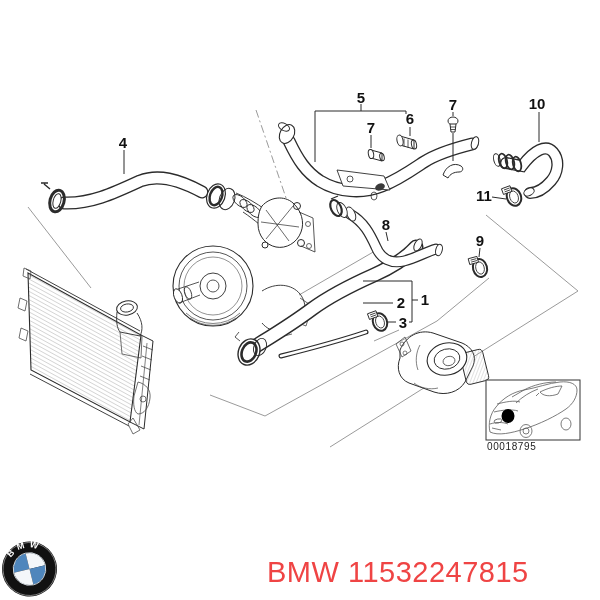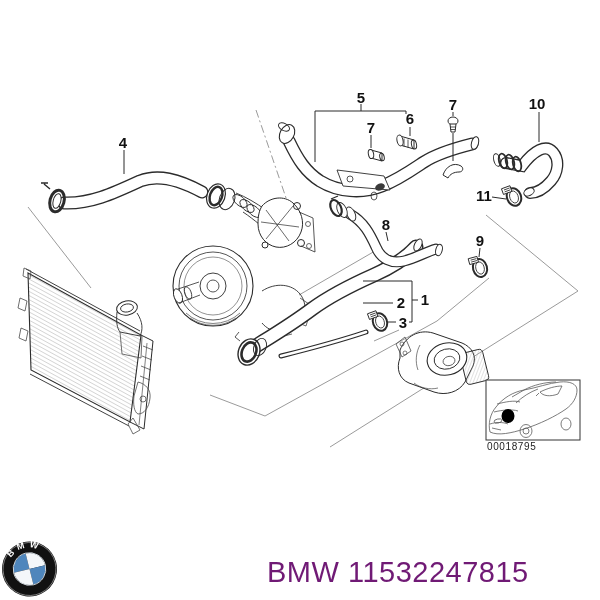--- a/index.html
+++ b/index.html
@@ -8,21 +8,21 @@
   svg{position:absolute;left:0;top:0;}
   .callout{font:bold 15px "Liberation Sans", sans-serif;fill:#111;}
   .leader{stroke:#2b2b2b;stroke-width:1;fill:none;}
   .faint{stroke:#8f8f8f;stroke-width:0.9;fill:none;}
   .dashdot{stroke:#8f8f8f;stroke-width:0.9;fill:none;stroke-dasharray:8 3 2 3;}
   .ink{stroke:#2b2b2b;fill:none;}
   .ink2{stroke:#4a4a4a;fill:none;}
   .to{fill:none;stroke:#2b2b2b;stroke-linecap:round;}
   .ti{fill:none;stroke:#ffffff;stroke-linecap:round;}
   .wfill{fill:#ffffff;stroke:#2b2b2b;}
-  .part-number{position:absolute;left:267px;top:556px;font-size:29px;color:#701a75;
+  .part-number{position:absolute;left:267px;top:556px;font-size:29px;color:#ef4444;
                letter-spacing:0.5px;white-space:nowrap;}
   .inset-caption{font:10px "Liberation Sans", sans-serif;fill:#222;letter-spacing:0.6px;}
   .logo-letters{font:bold 9px "Liberation Sans", sans-serif;fill:#fff;letter-spacing:4px;}
 </style>
 </head>
 <body>
 
 <div class="stage">
 <svg width="600" height="600" viewBox="0 0 600 600">
   <defs>

